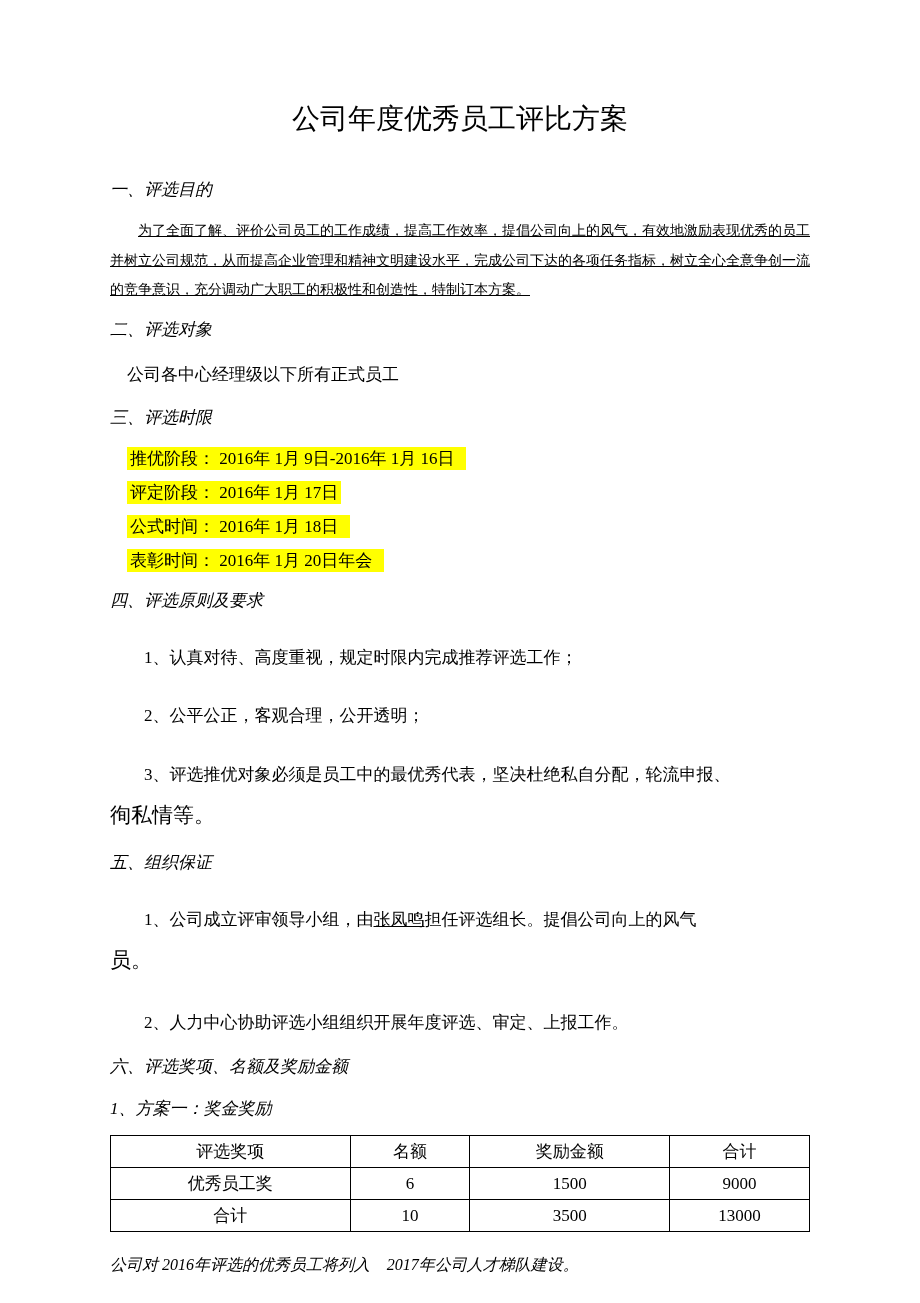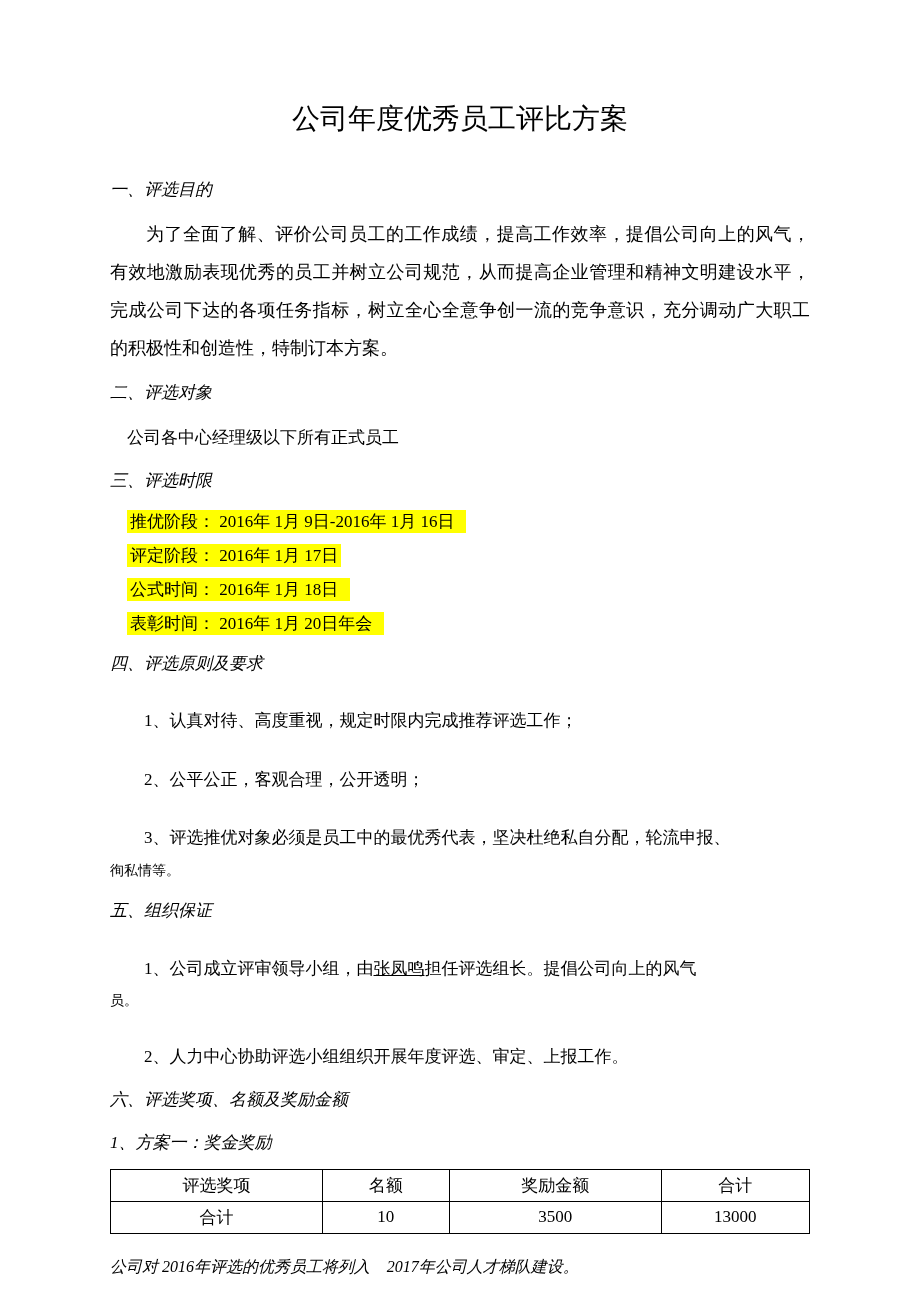--- a/index.html
+++ b/index.html
@@ -19,38 +19,39 @@
       font-family: "SimSun", "宋体", serif;
     }
     .section-head {
       font-size: 17px;
       margin-top: 10px;
       margin-bottom: 10px;
       line-height: 1.9;
       font-style: italic;
     }
     .para {
-      font-size: 18px;
+      font-size: 14px;
       line-height: 2.1;
       text-indent: 2em;
       text-align: justify;
+      text-decoration: underline;
     }
     .para-noindent {
       font-size: 17px;
       line-height: 2.1;
       padding-left: 1em;
     }
     .num-item {
       font-size: 17px;
       line-height: 2.1;
       padding-left: 2em;
       margin-top: 23px;
     }
     .num-item-cont {
-      font-size: 14px;
+      font-size: 21px;
       line-height: 2.1;
     }
     .hl-line {
       font-size: 17px;
       line-height: 1.6;
       margin: 7px 0 7px 1em;
     }
     .hl {
       background: #ffff00;
       padding: 2px 3px;
@@ -112,20 +113,26 @@
 
 <table class="table">
   <tbody>
       <tr>
     <td>评选奖项</td>
     <td>名额</td>
     <td>奖励金额</td>
     <td>合计</td>
   </tr>
   <tr>
+    <td>优秀员工奖</td>
+    <td>6</td>
+    <td>1500</td>
+    <td>9000</td>
+  </tr>
+  <tr>
     <td>合计</td>
     <td>10</td>
     <td>3500</td>
     <td>13000</td>
   </tr>
 </tbody>
   </table>
 
 <div class="bottom-note">
   <span>公司对 2016年评选的优秀员工将列入</span><span class="ws"></span><span> 2017年公司人才梯队建设。</span>

